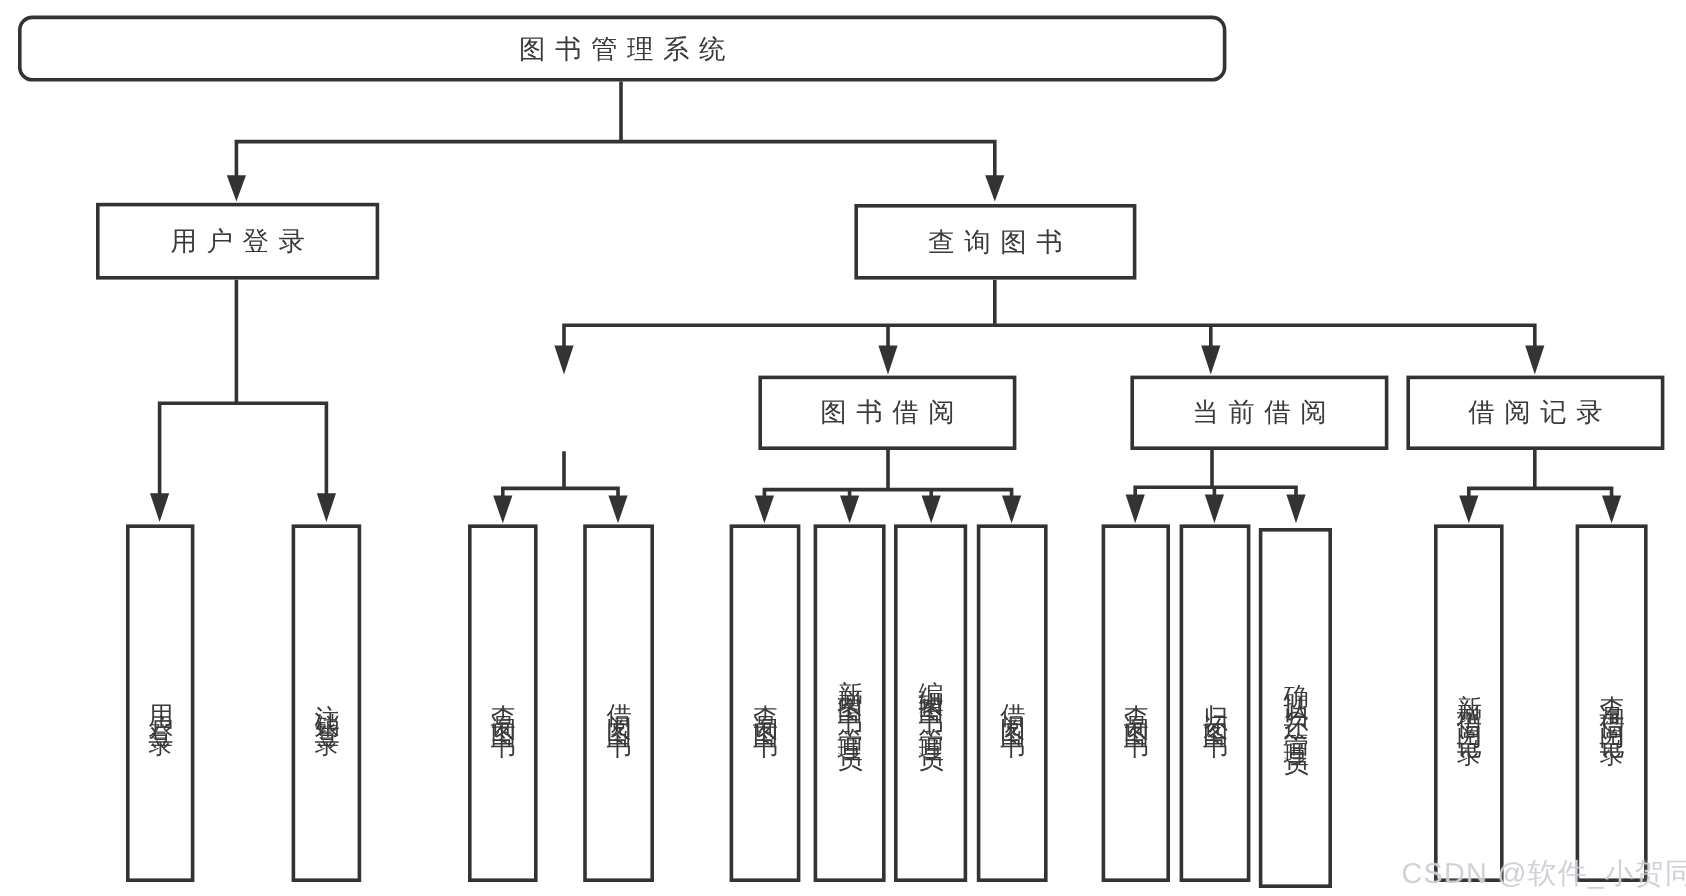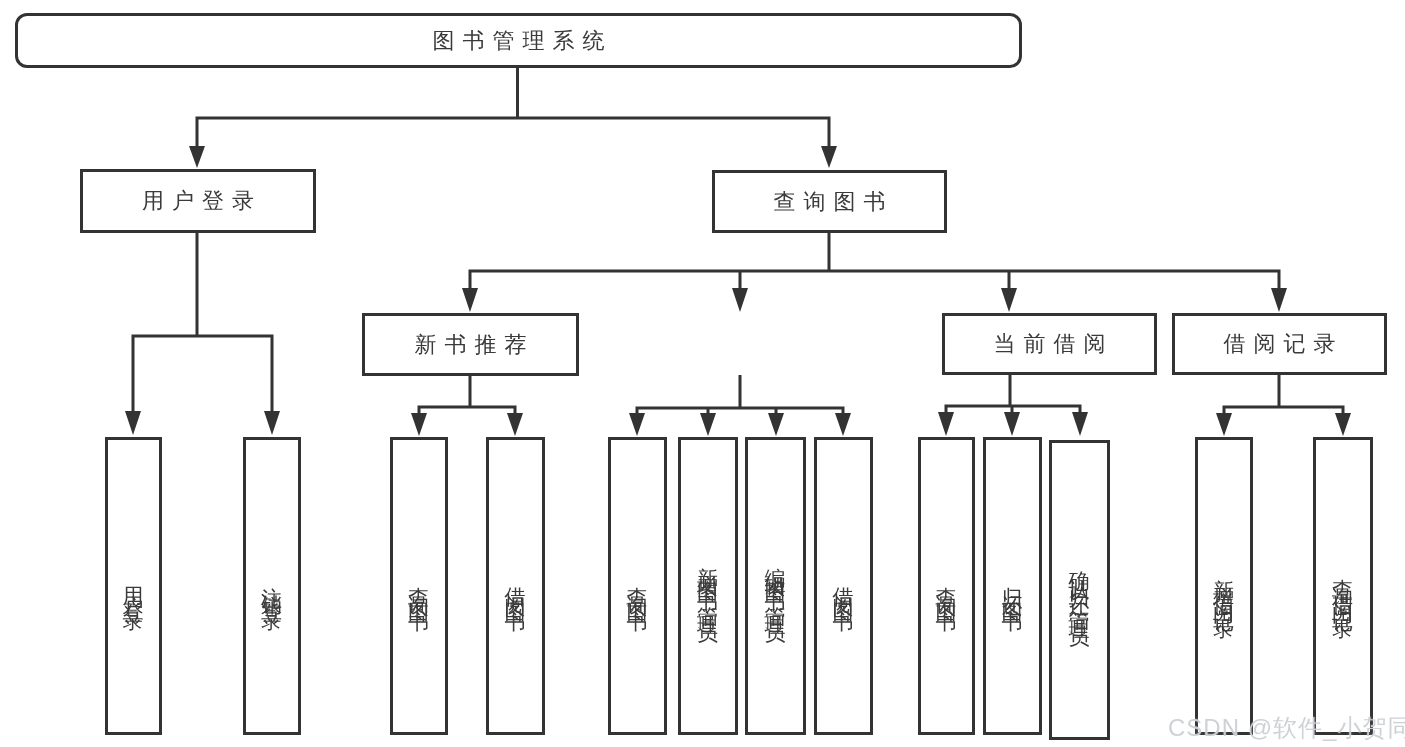--- a/index.html
+++ b/index.html
@@ -85,21 +85,21 @@
       <polygon points="1216,413 1232,413 1224,436"></polygon>
       <polygon points="1335,413 1351,413 1343,436"></polygon>
     </g>
   </svg>
 
   <div class="node hnode" style="left:15px;top:13px;width:1007px;height:55px;border-radius:12px;">图书管理系统</div>
 
   <div class="node hnode" style="left:80px;top:169px;width:236px;height:64px;">用户登录</div>
   <div class="node hnode" style="left:712px;top:170px;width:235px;height:63px;">查询图书</div>
 
-  <div class="node hnode" style="left:362px;top:313px;width:217px;height:63px;">新书推荐</div>
+  <div class="node hnode" style="left:632px;top:313px;width:215px;height:62px;">图书借阅</div>
   <div class="node hnode" style="left:902px;top:313px;width:215px;height:62px;margin-left:40px;">当前借阅</div>
   <div class="node hnode" style="left:1172px;top:313px;width:215px;height:62px;">借阅记录</div>
 
   <div class="node vnode" style="left:105px;top:437px;width:57px;height:298px;">
     <span>用户登录</span>
   </div>
   <div class="node vnode" style="left:243px;top:437px;width:58px;height:298px;">
     <span>注销登录</span>
   </div>
 

